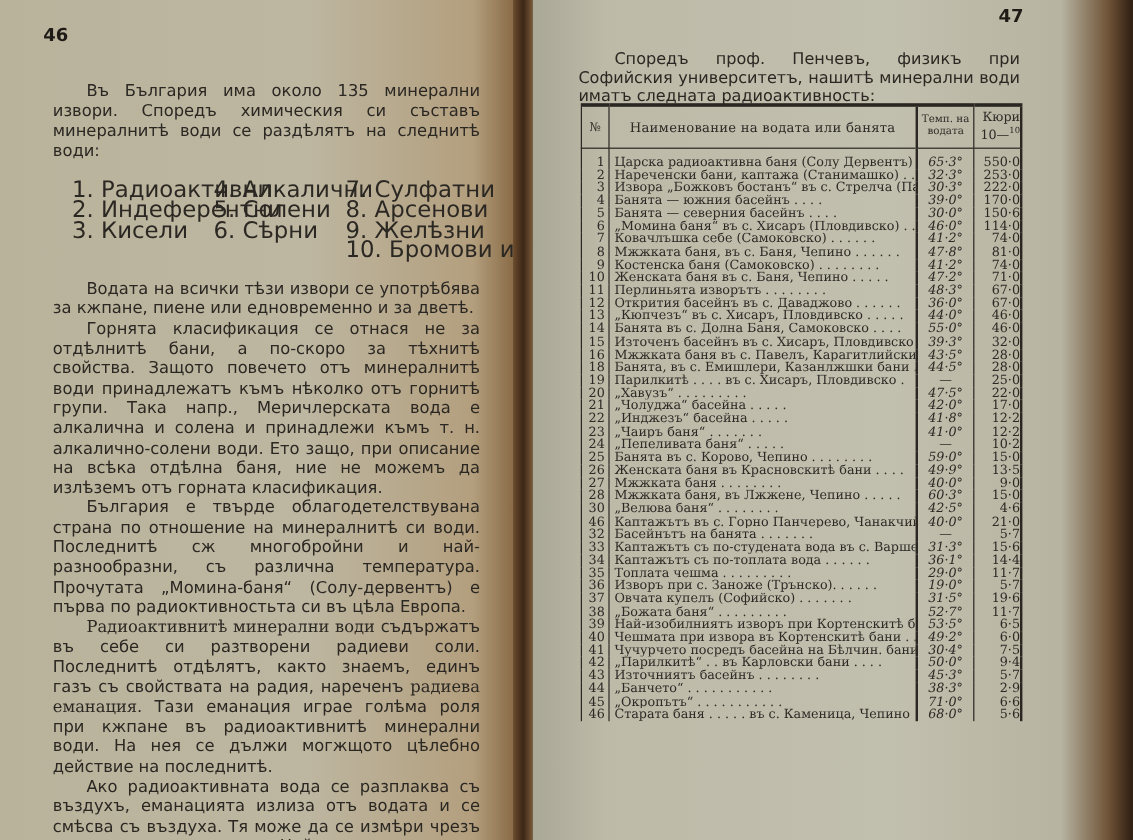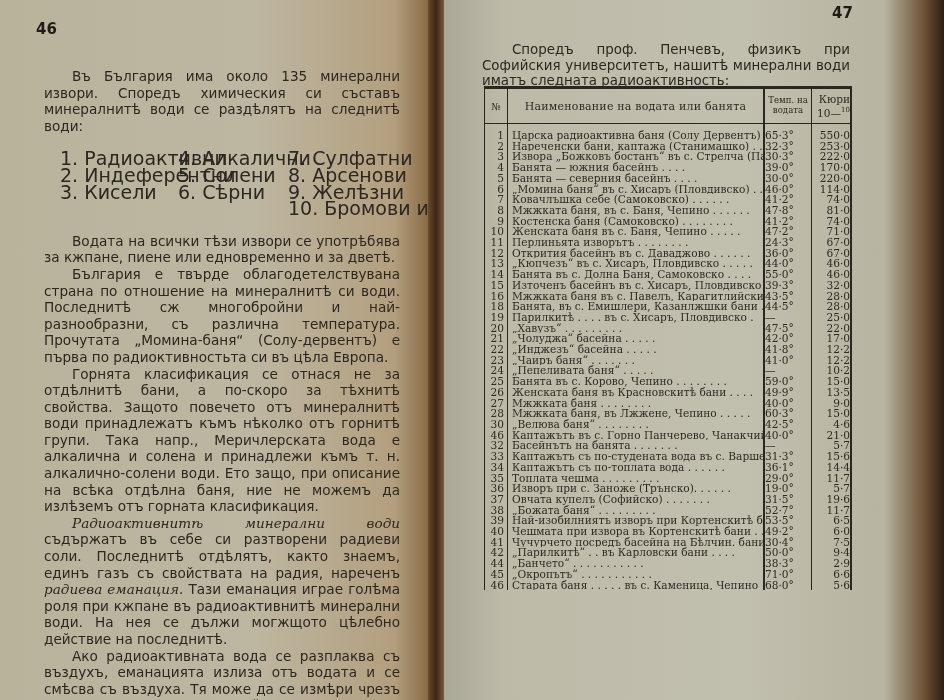--- a/index.html
+++ b/index.html
@@ -6,33 +6,33 @@
   body{width:944px;height:700px;overflow:hidden;background:#3a2a1e;position:relative;font-family:"DejaVu Sans",sans-serif;}
   .page{position:absolute;top:0;height:700px;color:#2b2722;}
   .left{left:0;width:428px;background:linear-gradient(90deg,#b9b39c 0%,#bdb6a0 60%,#b39f7e 92%,#8a6b46 100%);}
   .spine{position:absolute;left:428px;top:0;width:16px;height:700px;background:linear-gradient(90deg,#6a4a2c,#3b2616 50%,#7a5a3a);}
   .right{left:444px;width:500px;background:linear-gradient(90deg,#a9a795 0%,#bdbaa8 12%,#c1bfad 60%,#b7b4a1 88%,#6e5236 96%,#2e1d12 100%);}
   .pnum{position:absolute;font-weight:bold;font-size:15px;color:#1f1c18;}
   .ltext{position:absolute;left:44px;top:68px;width:356px;font-size:13.6px;line-height:16.6px;text-align:justify;}
   .ltext p{margin:0;text-indent:28px;}
   .cls{display:grid;grid-template-columns:118px 110px 128px;font-size:19px;line-height:16.6px;margin:16px;}
   .cls span{white-space:nowrap;}
-  .it{font-style:italic;font-family:"DejaVu Serif",serif;}
+  .it{font-family:"DejaVu Serif",serif;}
   .intro{position:absolute;left:38px;top:42px;width:368px;font-size:13.4px;line-height:15.6px;text-align:justify;}
   .intro p{margin:0;text-indent:30px;}
   table.rad{position:absolute;left:40px;top:86px;width:368px;border-collapse:collapse;font-family:"DejaVu Serif",serif;font-size:10.6px;color:#2d2a26;}
   table.rad thead th{border-top:3px solid #2a2622;border-bottom:1.4px solid #2a2622;font-weight:normal;height:34px;padding:0;}
   table.rad th.c-no{width:22px;border-left:1.4px solid #2a2622;border-right:1.4px solid #2a2622;font-size:10px;}
   table.rad th.c-name{font-size:11px;letter-spacing:0.2px;}
   table.rad th.c-temp{width:46px;border-left:2px solid #2a2622;border-right:1.4px solid #2a2622;font-size:8.6px;line-height:9.6px;}
   table.rad th.c-cur{width:38px;border-right:2px solid #2a2622;font-size:10.6px;line-height:11px;text-align:right;}
   table.rad td{padding:0;height:10.7px;line-height:10.7px;white-space:nowrap;}
   td.no{text-align:right;padding-right:3px!important;border-left:1.4px solid #2a2622;border-right:1.4px solid #2a2622;}
   td.nm{padding-left:4px!important;overflow:hidden;max-width:246px;}
-  td.tp{border-left:2px solid #2a2622;border-right:1.4px solid #2a2622;}
+  td.tp{text-align:center;border-left:2px solid #2a2622;border-right:1.4px solid #2a2622;font-style:italic;}
   td.cu{text-align:right;border-right:2px solid #2a2622;}
   tr.first td{padding-top:6px!important;}
   .sup{font-size:7px;vertical-align:super;}
 </style>
 </head>
 <body>
 
 <div class="page left">
   <div class="pnum" style="left:36px;top:20px;">46</div>
   <div class="ltext">
@@ -45,22 +45,22 @@
         <span>5. Солени</span>
         <span>8. Арсенови</span>
         <span>3. Кисели</span>
         <span>6. Сѣрни</span>
         <span>9. Желѣзни</span>
         <span></span>
         <span></span>
         <span>10. Бромови и йодови</span>
       </div>
     <p>Водата на всички тѣзи извори се употрѣбява за кжпане, пиене или едновременно и за дветѣ.</p>
+    <p>Горнята класификация се отнася не за отдѣлнитѣ бани, а по-скоро за тѣхнитѣ свойства. Защото повечето отъ минералнитѣ води принадлежатъ къмъ нѣколко отъ горнитѣ групи. Така напр., Меричлерската вода е алкалична и солена и принадлежи къмъ т. н. алкалично-солени води. Ето защо, при описание на всѣка отдѣлна баня, ние не можемъ да излѣземъ отъ горната класификация.</p>
     <p>България е твърде облагодетелствувана страна по отношение на минералнитѣ си води. Последнитѣ сж многобройни и най-разнообразни, съ различна температура. Прочутата „Момина-баня“ (Солу-дервентъ) е първа по радиоктивностьта си въ цѣла Европа.</p>
-    <p>Горнята класификация се отнася не за отдѣлнитѣ бани, а по-скоро за тѣхнитѣ свойства. Защото повечето отъ минералнитѣ води принадлежатъ къмъ нѣколко отъ горнитѣ групи. Така напр., Меричлерската вода е алкалична и солена и принадлежи къмъ т. н. алкалично-солени води. Ето защо, при описание на всѣка отдѣлна баня, ние не можемъ да излѣземъ отъ горната класификация.</p>
     <p><span class="it">Радиоактивнитѣ минерални води</span><span> съдържатъ въ себе си разтворени радиеви соли. Последнитѣ отдѣлятъ, както знаемъ, единъ газъ съ свойствата на радия, нареченъ </span><span class="it">радиева еманация</span><span>. Тази еманация играе голѣма роля при кжпане въ радиоактивнитѣ минерални води. На нея се дължи могжщото цѣлебно действие на последнитѣ.</span></p>
     <p>Ако радиоактивната вода се разплаква съ въздухъ, еманацията излиза отъ водата и се смѣсва съ въздуха. Тя може да се измѣри чрезъ специални апарати. Нейното количество именно, опредѣля радиоактивностьта на водитѣ.</p>
 
   </div>
 </div>
 
 <div class="spine"></div>
 
 <div class="page right">
   <div class="pnum" style="left:388px;top:4px;">47</div>
@@ -98,21 +98,21 @@
         <tr>
           <td class="no">4</td>
           <td class="nm">Банята — южния басейнъ . . . .</td>
           <td class="tp">39·0°</td>
           <td class="cu">170·0</td>
         </tr>
         <tr>
           <td class="no">5</td>
           <td class="nm">Банята — северния басейнъ . . . .</td>
           <td class="tp">30·0°</td>
-          <td class="cu">220·0</td>
+          <td class="cu">150·6</td>
         </tr>
         <tr>
           <td class="no">6</td>
           <td class="nm">„Момина баня“ въ с. Хисаръ (Пловдивско) . .</td>
           <td class="tp">46·0°</td>
           <td class="cu">114·0</td>
         </tr>
         <tr>
           <td class="no">7</td>
           <td class="nm">Ковачлъшка себе (Самоковско) . . . . . .</td>
@@ -133,21 +133,21 @@
         </tr>
         <tr>
           <td class="no">10</td>
           <td class="nm">Женската баня въ с. Баня, Чепино . . . . .</td>
           <td class="tp">47·2°</td>
           <td class="cu">71·0</td>
         </tr>
         <tr>
           <td class="no">11</td>
           <td class="nm">Перлиньята изворътъ . . . . . . . .</td>
-          <td class="tp">24·3°</td>
+          <td class="tp">48·3°</td>
           <td class="cu">67·0</td>
         </tr>
         <tr>
           <td class="no">12</td>
           <td class="nm">Открития басейнъ въ с. Даваджово . . . . . .</td>
           <td class="tp">36·0°</td>
           <td class="cu">67·0</td>
         </tr>
         <tr>
           <td class="no">13</td>
@@ -311,20 +311,26 @@
           <td class="tp">30·4°</td>
           <td class="cu">7·5</td>
         </tr>
         <tr>
           <td class="no">42</td>
           <td class="nm">„Парилкитѣ“ . . въ Карловски бани . . . .</td>
           <td class="tp">50·0°</td>
           <td class="cu">9·4</td>
         </tr>
         <tr>
+          <td class="no">43</td>
+          <td class="nm">Източниятъ басейнъ . . . . . . . .</td>
+          <td class="tp">45·3°</td>
+          <td class="cu">5·7</td>
+        </tr>
+        <tr>
           <td class="no">44</td>
           <td class="nm">„Банчето“ . . . . . . . . . . .</td>
           <td class="tp">38·3°</td>
           <td class="cu">2·9</td>
         </tr>
         <tr>
           <td class="no">45</td>
           <td class="nm">„Окропътъ“ . . . . . . . . . . .</td>
           <td class="tp">71·0°</td>
           <td class="cu">6·6</td>

